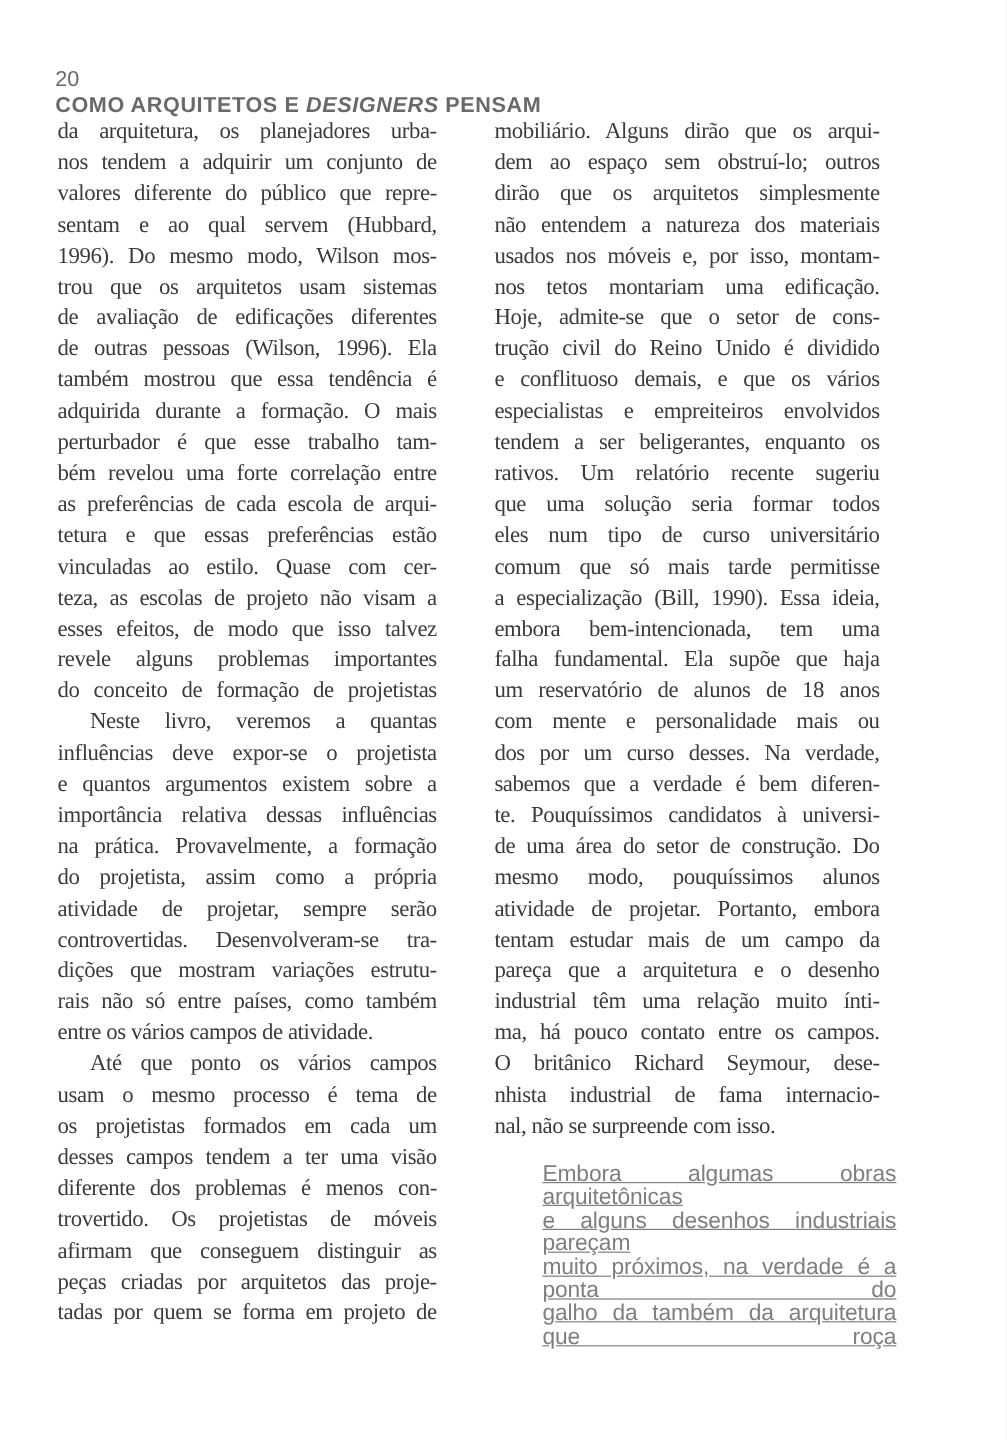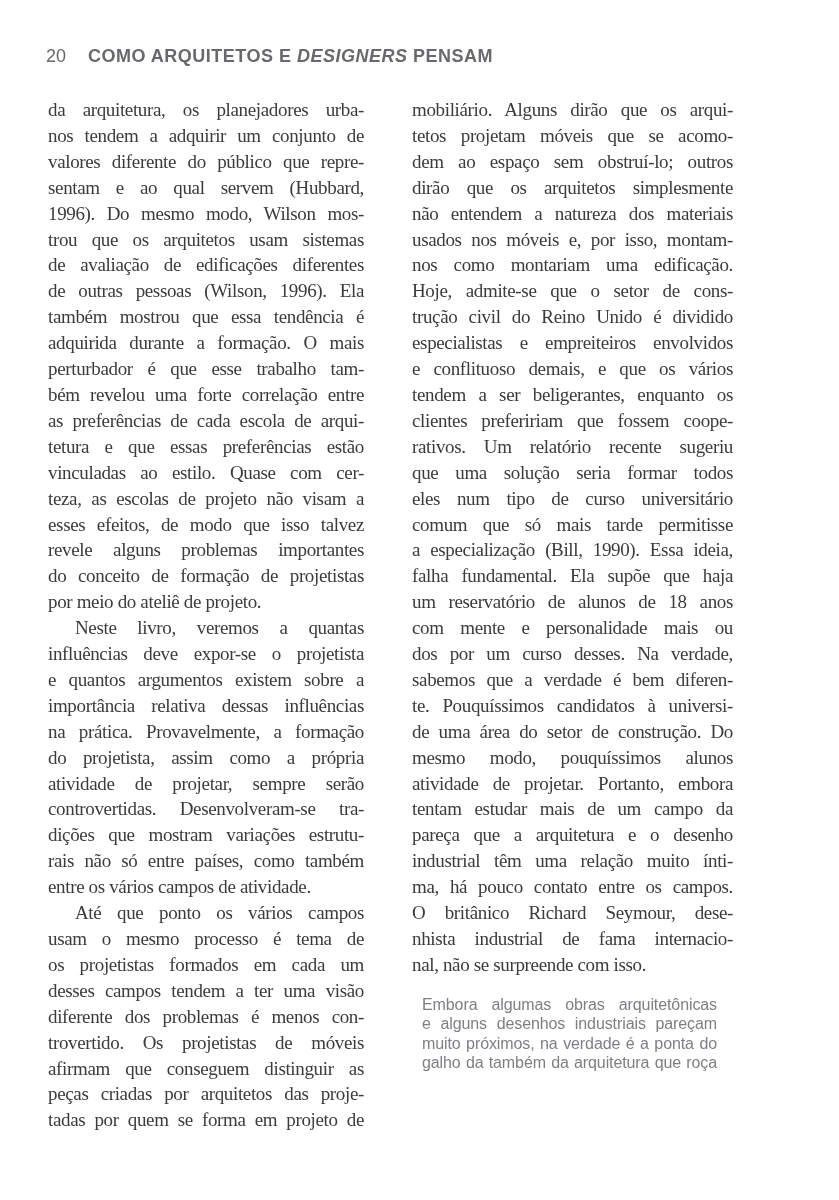--- a/index.html
+++ b/index.html
@@ -13,27 +13,28 @@
   .page {
     position: relative;
     width: 839px;
     height: 1200px;
     background: var(--page_bg, #fff);
     overflow: hidden;
     font-family: "Liberation Serif", "DejaVu Serif", serif;
   }
   .page-header {
     position: absolute;
-    top: 46px;
+    top: 56px;
     left: 46px;
     right: 40px;
     display: flex;
     align-items: baseline;
     font-family: "Liberation Sans", "DejaVu Sans", sans-serif;
     color: var(--header_text, #68696c);
+    flex-direction: column;
   }
   .page-number {
     font-size: 18px;
     font-weight: 400;
     width: 42px;
   }
   .running-title {
     font-size: 18px;
     font-weight: 700;
     letter-spacing: 0.5px;
@@ -53,27 +54,28 @@
   .tline {
     text-align: justify;
     text-align-last: justify;
     text-justify: inter-word;
     white-space: normal;
   }
   .tline.end { text-align-last: left; }
   .tline.indent { text-indent: 27px; }
   .caption {
     margin-top: 17px;
-    margin-left: 10px;
+    margin-left: 40px;
     width: 295px;
     font-family: "Liberation Sans", "DejaVu Sans", sans-serif;
-    font-size: 16px;
+    font-size: 19px;
     line-height: 19.4px;
     letter-spacing: -0.1px;
     color: var(--caption_text, #7e7f83);
+    text-decoration: underline;
   }
   .caption .tline { text-align-last: justify; }
 </style>
 </head>
 <body>
 
 <div class="page">
 
   <div class="page-header">
     <span class="page-number">20</span>
@@ -93,21 +95,20 @@
       <div class="tline">adquirida durante a formação. O mais</div>
       <div class="tline">perturbador é que esse trabalho tam-</div>
       <div class="tline">bém revelou uma forte correlação entre</div>
       <div class="tline">as preferências de cada escola de arqui-</div>
       <div class="tline">tetura e que essas preferências estão</div>
       <div class="tline">vinculadas ao estilo. Quase com cer-</div>
       <div class="tline">teza, as escolas de projeto não visam a</div>
       <div class="tline">esses efeitos, de modo que isso talvez</div>
       <div class="tline">revele alguns problemas importantes</div>
       <div class="tline">do conceito de formação de projetistas</div>
-      <div class="tline end">por meio do ateliê de projeto.</div>
       <div class="tline indent">Neste livro, veremos a quantas</div>
       <div class="tline">influências deve expor-se o projetista</div>
       <div class="tline">e quantos argumentos existem sobre a</div>
       <div class="tline">importância relativa dessas influências</div>
       <div class="tline">na prática. Provavelmente, a formação</div>
       <div class="tline">do projetista, assim como a própria</div>
       <div class="tline">atividade de projetar, sempre serão</div>
       <div class="tline">controvertidas. Desenvolveram-se tra-</div>
       <div class="tline">dições que mostram variações estrutu-</div>
       <div class="tline">rais não só entre países, como também</div>
@@ -119,37 +120,36 @@
       <div class="tline">diferente dos problemas é menos con-</div>
       <div class="tline">trovertido. Os projetistas de móveis</div>
       <div class="tline">afirmam que conseguem distinguir as</div>
       <div class="tline">peças criadas por arquitetos das proje-</div>
       <div class="tline">tadas por quem se forma em projeto de</div>
     </div>
 
   <div class="col col-right">
     <div>
         <div class="tline">mobiliário. Alguns dirão que os arqui-</div>
-        <div class="tline">tetos projetam móveis que se acomo-</div>
         <div class="tline">dem ao espaço sem obstruí-lo; outros</div>
         <div class="tline">dirão que os arquitetos simplesmente</div>
         <div class="tline">não entendem a natureza dos materiais</div>
         <div class="tline">usados nos móveis e, por isso, montam-</div>
-        <div class="tline">nos como montariam uma edificação.</div>
+        <div class="tline">nos tetos montariam uma edificação.</div>
         <div class="tline">Hoje, admite-se que o setor de cons-</div>
         <div class="tline">trução civil do Reino Unido é dividido</div>
+        <div class="tline">e conflituoso demais, e que os vários</div>
         <div class="tline">especialistas e empreiteiros envolvidos</div>
-        <div class="tline">e conflituoso demais, e que os vários</div>
         <div class="tline">tendem a ser beligerantes, enquanto os</div>
-        <div class="tline">clientes prefeririam que fossem coope-</div>
         <div class="tline">rativos. Um relatório recente sugeriu</div>
         <div class="tline">que uma solução seria formar todos</div>
         <div class="tline">eles num tipo de curso universitário</div>
         <div class="tline">comum que só mais tarde permitisse</div>
         <div class="tline">a especialização (Bill, 1990). Essa ideia,</div>
+        <div class="tline">embora bem-intencionada, tem uma</div>
         <div class="tline">falha fundamental. Ela supõe que haja</div>
         <div class="tline">um reservatório de alunos de 18 anos</div>
         <div class="tline">com mente e personalidade mais ou</div>
         <div class="tline">dos por um curso desses. Na verdade,</div>
         <div class="tline">sabemos que a verdade é bem diferen-</div>
         <div class="tline">te. Pouquíssimos candidatos à universi-</div>
         <div class="tline">de uma área do setor de construção. Do</div>
         <div class="tline">mesmo modo, pouquíssimos alunos</div>
         <div class="tline">atividade de projetar. Portanto, embora</div>
         <div class="tline">tentam estudar mais de um campo da</div>

